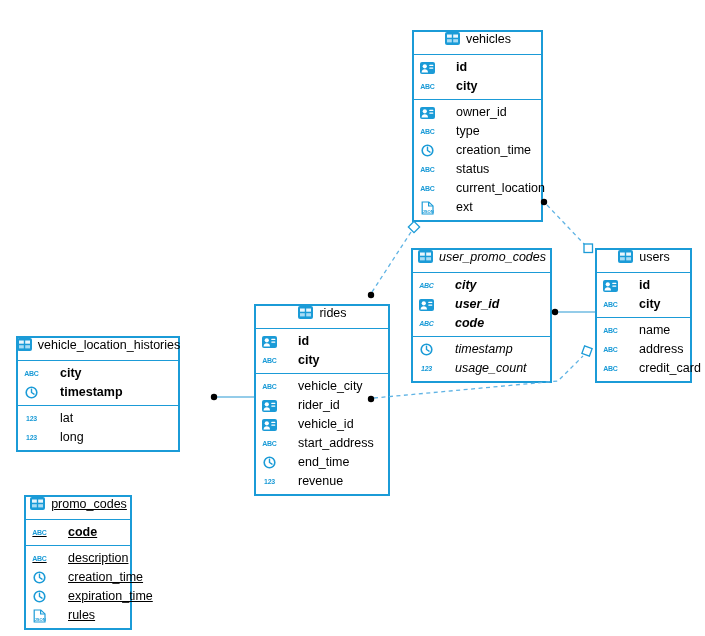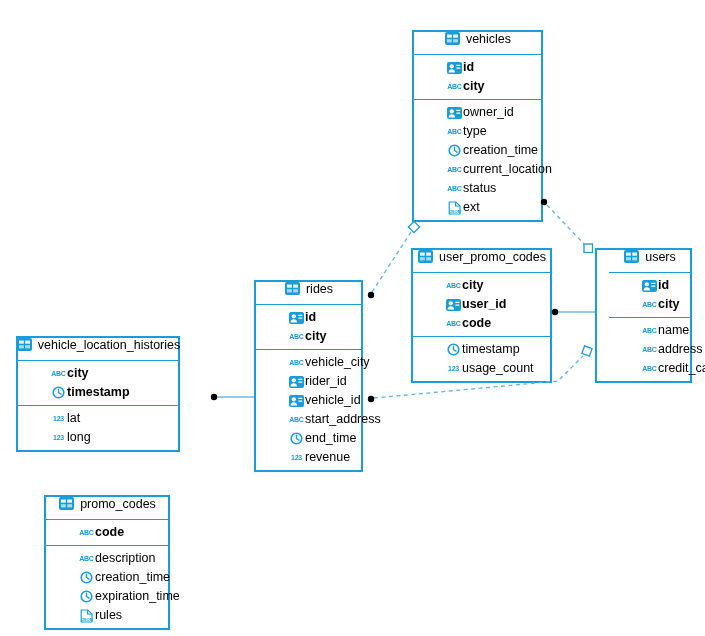--- a/index.html
+++ b/index.html
@@ -11,21 +11,21 @@
   .table{
     position:absolute;background:#fff;border:2px solid #1b9bd7;
     font-size:12.5px;box-sizing:border-box;z-index:1;
   }
   .thead{
     height:22px;display:flex;align-items:flex-start;justify-content:center;gap:5px;
     border-bottom:1px solid #1b9bd7;white-space:nowrap;
   }
   .sec{padding:3px 0;}
   .sec.pk{border-bottom:1px solid #1b9bd7;}
-  .row{height:19px;display:flex;align-items:center;gap:0;padding:0 5px;white-space:nowrap;margin-left:27px;}
+  .row{height:19px;display:flex;align-items:center;gap:20px;padding:0 5px;white-space:nowrap;}
   .row.key .lbl{font-weight:700;}
   .ic{flex:0 0 17px;width:17px;display:flex;align-items:center;justify-content:center;}
   .ticon{
     display:inline-block;width:17px;text-align:center;font-size:7px;font-weight:700;
     color:#1b9bd7;letter-spacing:-0.3px;line-height:1;
   }
   .lbl{line-height:1;}
   .overlay{position:absolute;inset:0;z-index:2;pointer-events:none;}
   .rel-dashed{stroke:#5fb3e4;stroke-width:1.3;stroke-dasharray:4 3.5;fill:none;}
   .rel-solid{stroke:#2a9ad3;stroke-width:1.2;fill:none;}
@@ -96,42 +96,42 @@
               <circle cx="6.5" cy="6.5" r="5.3" fill="none" stroke="#1b9bd7" stroke-width="1.6"></circle>
               <path d="M6.5 3.2v3.3l2.5 1.7" fill="none" stroke="#1b9bd7" stroke-width="1.4" stroke-linecap="round"></path>
             </svg>
           </span>
           <span class="lbl">creation_time</span>
         </div>
       <div class="row">
           <span class="ic">
             <span class="ticon">ABC</span>
           </span>
+          <span class="lbl">status</span>
+        </div>
+      <div class="row">
+          <span class="ic">
+            <span class="ticon">ABC</span>
+          </span>
           <span class="lbl">current_location</span>
-        </div>
-      <div class="row">
-          <span class="ic">
-            <span class="ticon">ABC</span>
-          </span>
-          <span class="lbl">status</span>
         </div>
       <div class="row">
           <span class="ic">
             <svg width="13" height="14" viewBox="0 0 13 14">
               <path d="M1.2 1h6.6L12 4.9v8.1H1.2z" fill="#fff" stroke="#1b9bd7" stroke-width="1.2"></path>
               <path d="M7.6 1v4h4.4" fill="none" stroke="#1b9bd7" stroke-width="1.2"></path>
               <text class="json-txt" x="1.4" y="12">JSON</text>
             </svg>
           </span>
           <span class="lbl">ext</span>
         </div>
     </div>
   </div>
 
-  <div class="table" style="left:411px;top:248px;width:141px;">
+  <div class="table" style="left:411px;top:248px;width:141px;font-style:italic;">
     <div class="thead">
       <span class="ic">
           <svg width="15" height="13" viewBox="0 0 15 13">
             <rect width="15" height="13" rx="2" fill="#1b9bd7"></rect>
             <rect x="2" y="2.5" width="4.8" height="3.2" fill="#eaf6fd"></rect>
             <rect x="8.2" y="2.5" width="4.8" height="3.2" fill="#eaf6fd"></rect>
             <rect x="2" y="7.2" width="4.8" height="3.2" fill="#a8dcf5"></rect>
             <rect x="8.2" y="7.2" width="4.8" height="3.2" fill="#a8dcf5"></rect>
           </svg>
         </span>
@@ -175,21 +175,21 @@
         </div>
       <div class="row">
           <span class="ic">
             <span class="ticon">123</span>
           </span>
           <span class="lbl">usage_count</span>
         </div>
     </div>
   </div>
 
-  <div class="table" style="left:595px;top:248px;width:97px;padding-left:12px;">
+  <div class="table" style="left:595px;top:248px;width:97px;">
     <div class="thead">
       <span class="ic">
           <svg width="15" height="13" viewBox="0 0 15 13">
             <rect width="15" height="13" rx="2" fill="#1b9bd7"></rect>
             <rect x="2" y="2.5" width="4.8" height="3.2" fill="#eaf6fd"></rect>
             <rect x="8.2" y="2.5" width="4.8" height="3.2" fill="#eaf6fd"></rect>
             <rect x="2" y="7.2" width="4.8" height="3.2" fill="#a8dcf5"></rect>
             <rect x="8.2" y="7.2" width="4.8" height="3.2" fill="#a8dcf5"></rect>
           </svg>
         </span>
@@ -230,21 +230,21 @@
         </div>
       <div class="row">
           <span class="ic">
             <span class="ticon">ABC</span>
           </span>
           <span class="lbl">credit_card</span>
         </div>
     </div>
   </div>
 
-  <div class="table" style="left:254px;top:280px;width:109px;">
+  <div class="table" style="left:254px;top:304px;width:136px;">
     <div class="thead">
       <span class="ic">
           <svg width="15" height="13" viewBox="0 0 15 13">
             <rect width="15" height="13" rx="2" fill="#1b9bd7"></rect>
             <rect x="2" y="2.5" width="4.8" height="3.2" fill="#eaf6fd"></rect>
             <rect x="8.2" y="2.5" width="4.8" height="3.2" fill="#eaf6fd"></rect>
             <rect x="2" y="7.2" width="4.8" height="3.2" fill="#a8dcf5"></rect>
             <rect x="8.2" y="7.2" width="4.8" height="3.2" fill="#a8dcf5"></rect>
           </svg>
         </span>
@@ -364,21 +364,21 @@
         </div>
       <div class="row">
           <span class="ic">
             <span class="ticon">123</span>
           </span>
           <span class="lbl">long</span>
         </div>
     </div>
   </div>
 
-  <div class="table" style="left:44px;top:495px;width:126px;">
+  <div class="table" style="left:24px;top:495px;width:108px;text-decoration:underline;">
     <div class="thead">
       <span class="ic">
           <svg width="15" height="13" viewBox="0 0 15 13">
             <rect width="15" height="13" rx="2" fill="#1b9bd7"></rect>
             <rect x="2" y="2.5" width="4.8" height="3.2" fill="#eaf6fd"></rect>
             <rect x="8.2" y="2.5" width="4.8" height="3.2" fill="#eaf6fd"></rect>
             <rect x="2" y="7.2" width="4.8" height="3.2" fill="#a8dcf5"></rect>
             <rect x="8.2" y="7.2" width="4.8" height="3.2" fill="#a8dcf5"></rect>
           </svg>
         </span>

